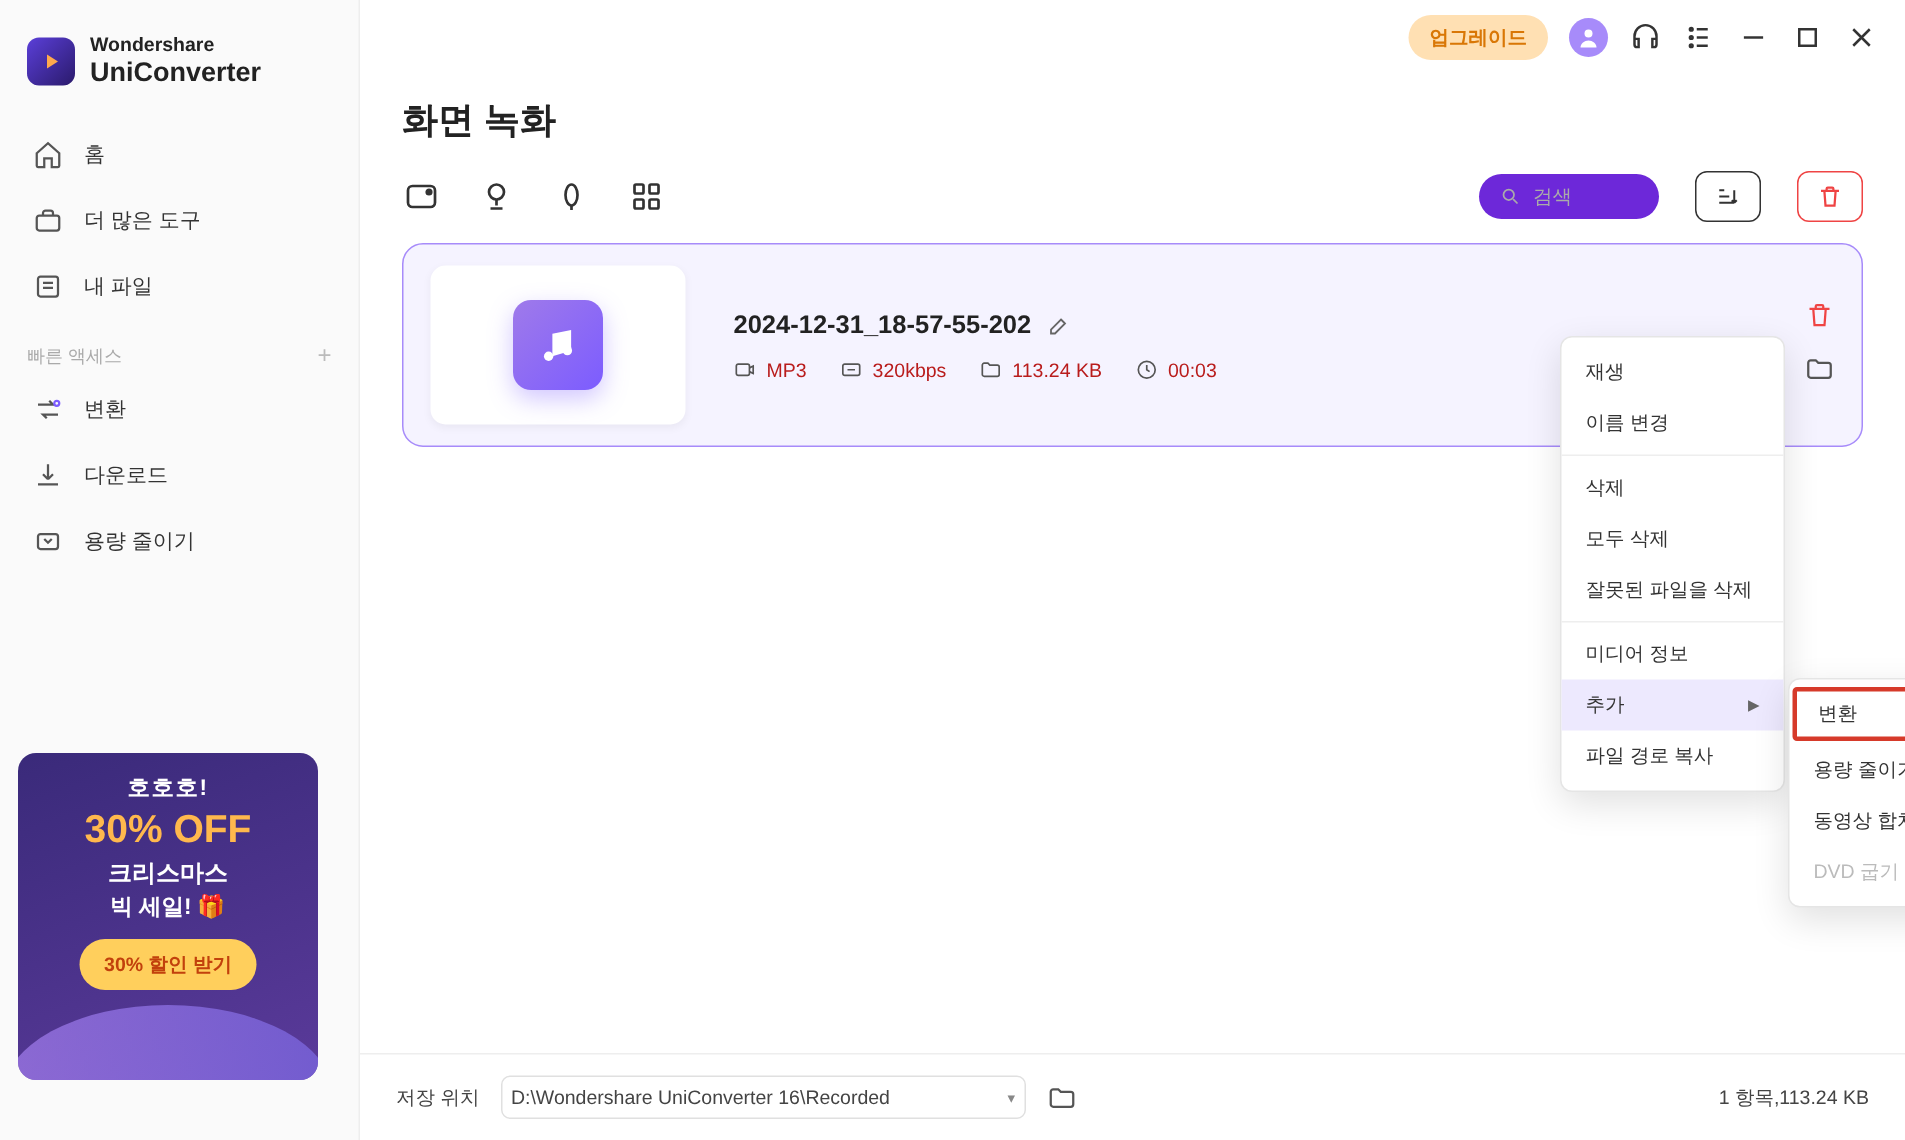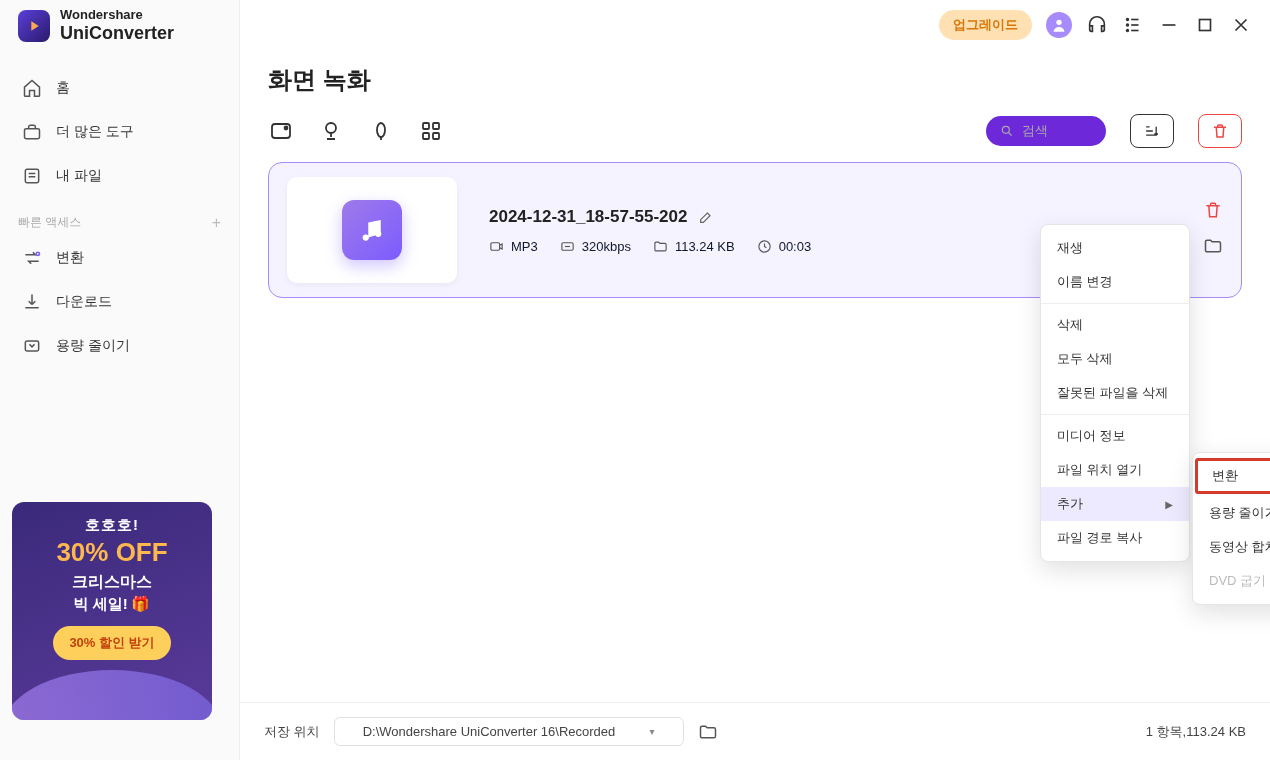--- a/index.html
+++ b/index.html
@@ -1,21 +1,21 @@
 <!DOCTYPE html>
 <html><head>
 <meta charset="utf-8">
 <style>
 * { box-sizing: border-box; margin: 0; padding: 0; }
 body { font-family: -apple-system, "Segoe UI", sans-serif; background: #fff; width: 1270px; height: 760px; overflow: hidden; color: #333; }
 .app { display: flex; height: 100%; }
 
 
 .sidebar { width: 240px; background: #fafafa; border-right: 1px solid #eee; display: flex; flex-direction: column; }
-.logo-area { display: flex; align-items: center; gap: 10px; padding: 8px 18px 24px; }
+.logo-area { display: flex; align-items: center; gap: 10px; padding: 23px 18px 24px; }
 .logo-mark { width: 32px; height: 32px; background: linear-gradient(135deg,#5b3fd9,#2a1a6b); border-radius: 8px; display: flex; align-items: center; justify-content: center; }
 .logo-mark svg { width: 16px; height: 16px; fill: #ffa94d; }
 .logo-text { line-height: 1.15; }
 .logo-text .t1 { font-size: 13px; font-weight: 600; color: #222; }
 .logo-text .t2 { font-size: 18px; font-weight: 700; color: #222; }
 .nav { padding: 0 8px; }
 .nav-item { display: flex; align-items: center; gap: 14px; padding: 10px 14px; border-radius: 8px; cursor: pointer; font-size: 14px; color: #333; margin-bottom: 4px; }
 .nav-item .ico { width: 20px; height: 20px; stroke: #555; fill: none; stroke-width: 1.8; }
 .quick-header { display: flex; align-items: center; justify-content: space-between; padding: 14px 18px 6px; font-size: 12px; color: #aaa; }
 .promo { margin: auto 12px 40px; width: 200px; height: 218px; background: linear-gradient(160deg,#3a2a7a,#5a3a9a); border-radius: 12px; position: relative; overflow: hidden; text-align: center; color: #fff; padding: 14px 10px; }
@@ -49,41 +49,41 @@
 
 .content { flex: 1; padding: 0 28px; position: relative; }
 .file-card { border: 1.5px solid #a78bfa; background: #f5f3ff; border-radius: 14px; padding: 14px 18px; display: flex; gap: 32px; align-items: center; }
 .thumb { width: 170px; height: 106px; background: #fff; border-radius: 10px; display: flex; align-items: center; justify-content: center; box-shadow: 0 2px 6px rgba(0,0,0,.05); }
 .thumb-inner { width: 60px; height: 60px; background: linear-gradient(135deg,#9f7aea,#7c5cff); border-radius: 12px; display: flex; align-items: center; justify-content: center; box-shadow: 0 6px 16px rgba(124,92,255,.35); }
 .thumb-inner svg { width: 30px; height: 30px; fill: #fff; }
 .file-info { flex: 1; }
 .file-name-row { display: flex; align-items: center; gap: 10px; }
 .file-name { font-size: 17px; font-weight: 700; color: #222; }
 .edit-ico { width: 16px; height: 16px; stroke: #666; fill: none; stroke-width: 1.8; cursor: pointer; }
-.meta-row { display: flex; gap: 22px; margin-top: 12px; color: #0f172a; font-size: 13px; }
+.meta-row { display: flex; gap: 22px; margin-top: 12px; color: #b91c1c; font-size: 13px; }
 .meta-item { display: flex; align-items: center; gap: 7px; }
 .meta-item svg { width: 15px; height: 15px; stroke: #555; fill: none; stroke-width: 1.8; }
 .card-actions { display: flex; flex-direction: column; gap: 16px; align-items: center; }
 .card-actions svg { width: 20px; height: 20px; stroke: #ef4444; fill: none; stroke-width: 1.8; cursor: pointer; }
 .card-actions .folder svg { stroke: #555; }
 
 
 .ctx-menu { position: absolute; background: #fff; border: 1px solid #e5e5e5; border-radius: 8px; box-shadow: 0 8px 24px rgba(0,0,0,.12); padding: 6px 0; font-size: 13px; min-width: 150px; }
 .ctx-menu.main-menu { left: 800px; top: 62px; }
 .ctx-item { padding: 8px 16px; cursor: pointer; display: flex; align-items: center; justify-content: space-between; }
 .ctx-item:hover, .ctx-item.hl { background: #ede9fe; }
 .ctx-sep { height: 1px; background: #eee; margin: 4px 0; }
 .ctx-item.disabled { color: #bbb; cursor: default; }
 .ctx-item .arrow { font-size: 10px; color: #666; }
 .sub-menu { left: 952px; top: 290px; min-width: 140px; }
 .sub-menu .first { border: 3px solid #d63a2a; border-radius: 3px; margin: -1px 2px 2px; padding: 6px 14px; }
 
 
 .footer { border-top: 1px solid #eee; display: flex; align-items: center; gap: 14px; padding: 14px 24px; font-size: 13px; color: #444; }
-.path-box { flex: 0 0 auto; border: 1px solid #e0e0e0; border-radius: 6px; padding: 6px 28px; width: 350px; display: flex; align-items: center; justify-content: space-between; }
+.path-box { flex: 0 0 auto; border: 1px solid #e0e0e0; border-radius: 6px; padding: 6px 6px; width: 350px; display: flex; align-items: center; justify-content: space-between; }
 .path-box .chev { font-size: 10px; color: #888; }
 .footer .spacer { flex: 1; }
 .footer-ico { width: 20px; height: 20px; stroke: #555; fill: none; stroke-width: 1.8; cursor: pointer; }
 </style>
 </head>
 <body>
 
 <div class="app">
 
   <aside class="sidebar">
@@ -320,23 +320,20 @@
         <div class="ctx-item">
             <span>모두 삭제</span>
           </div>
         <div class="ctx-item">
             <span>잘못된 파일을 삭제</span>
           </div>
         <div class="ctx-sep"></div>
         <div class="ctx-item">
             <span>미디어 정보</span>
           </div>
-        <div class="ctx-item">
-            <span>파일 위치 열기</span>
-          </div>
         <div class="ctx-item hl">
             <span>추가</span>
             <span class="arrow">▶</span>
           </div>
         <div class="ctx-item">
             <span>파일 경로 복사</span>
           </div>
       </div>
 
       <div class="ctx-menu sub-menu">

